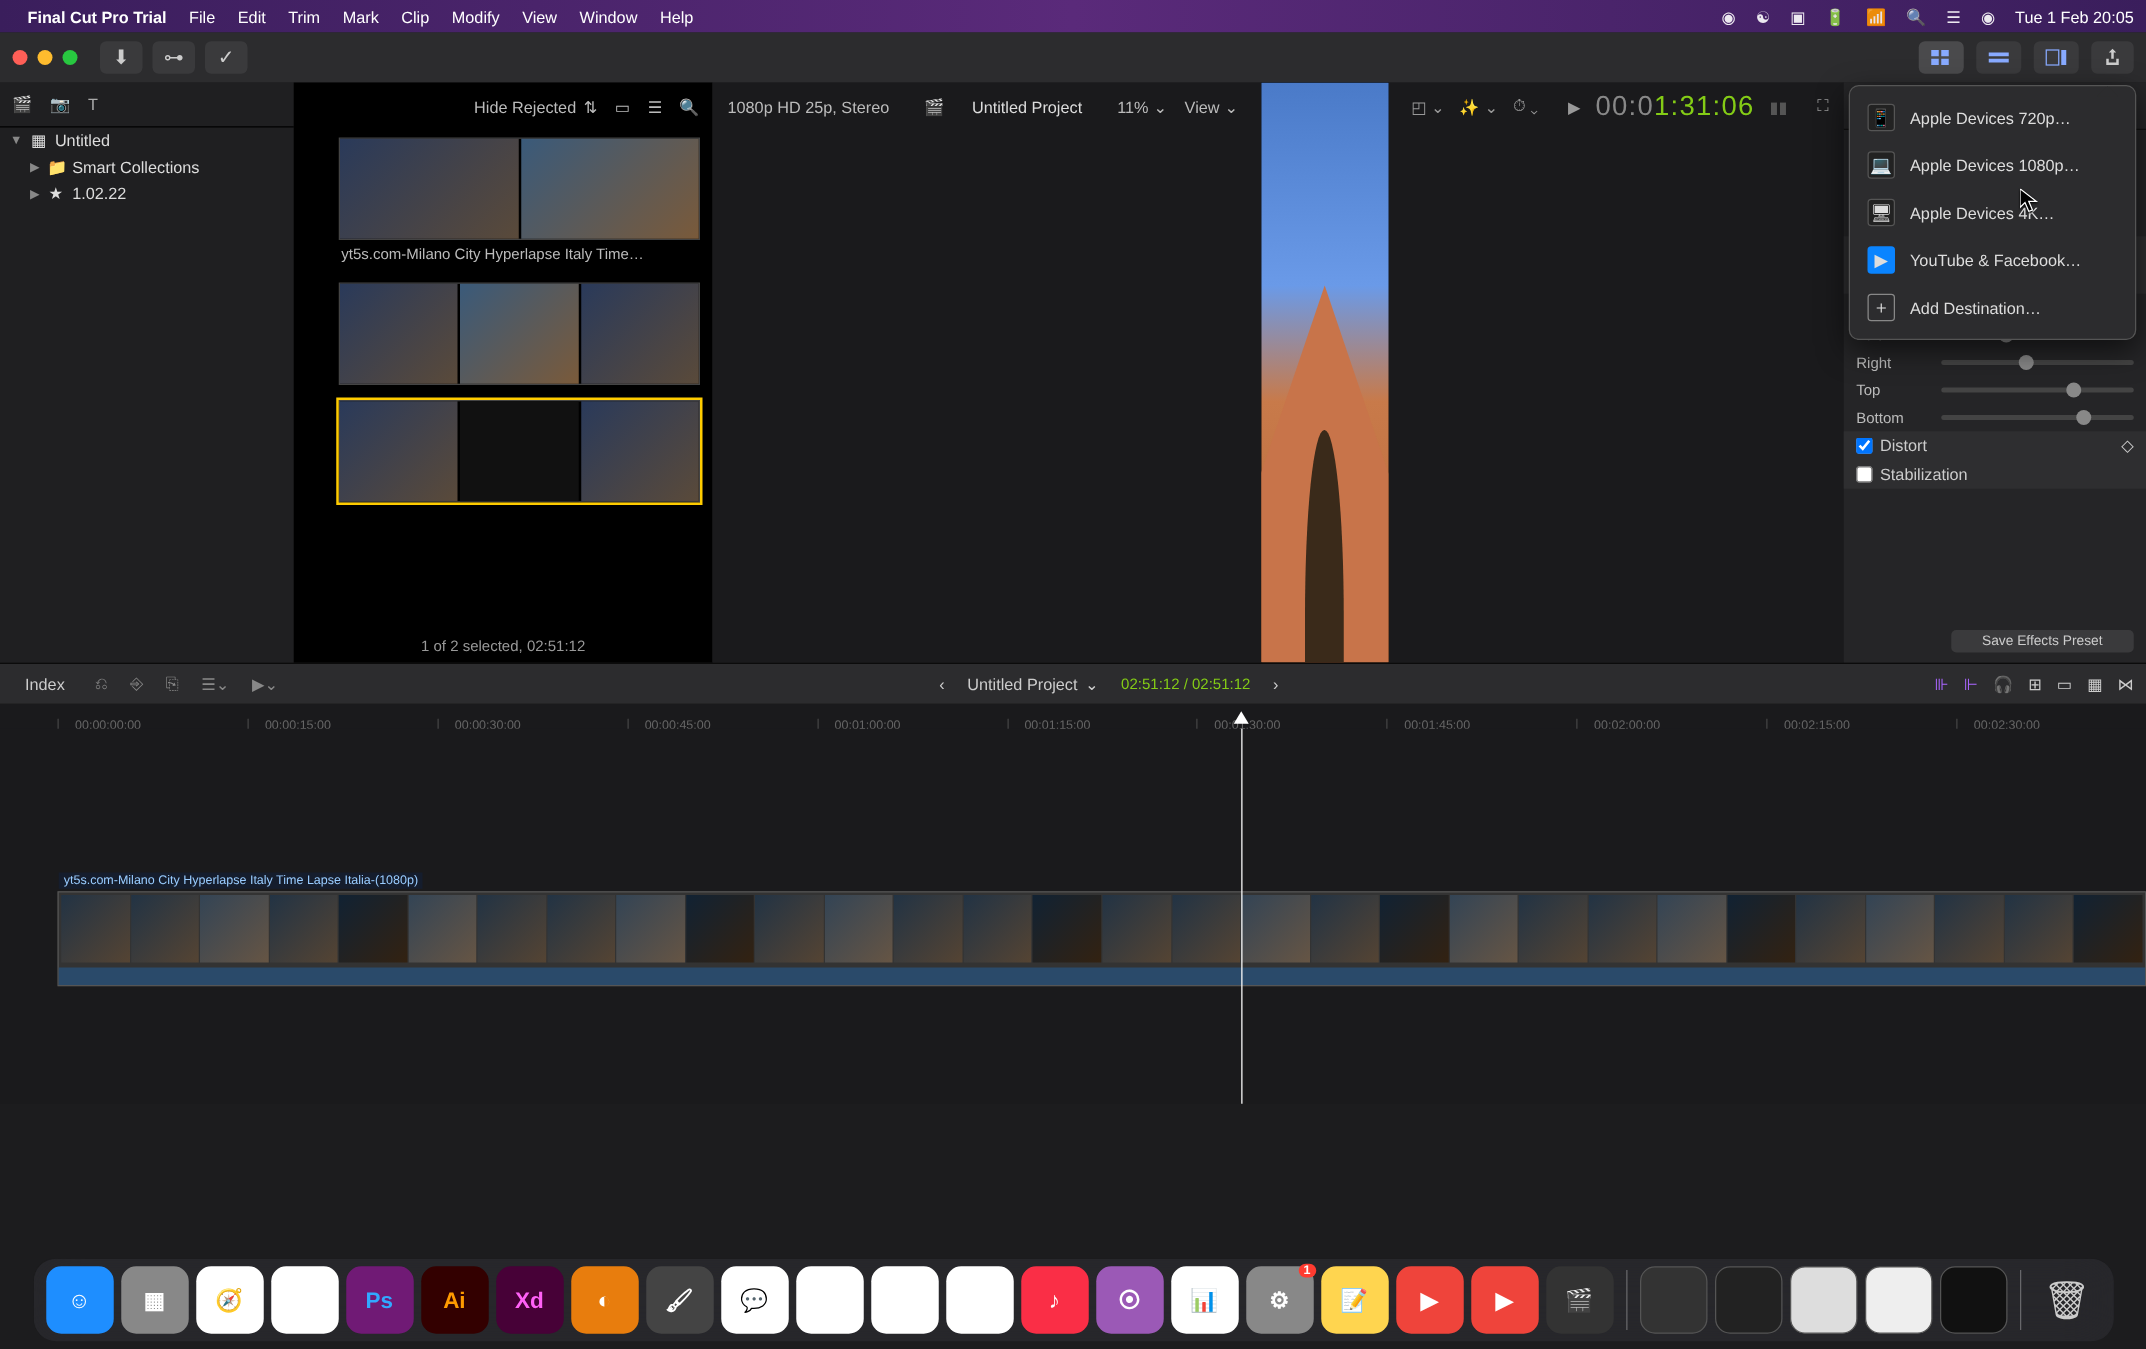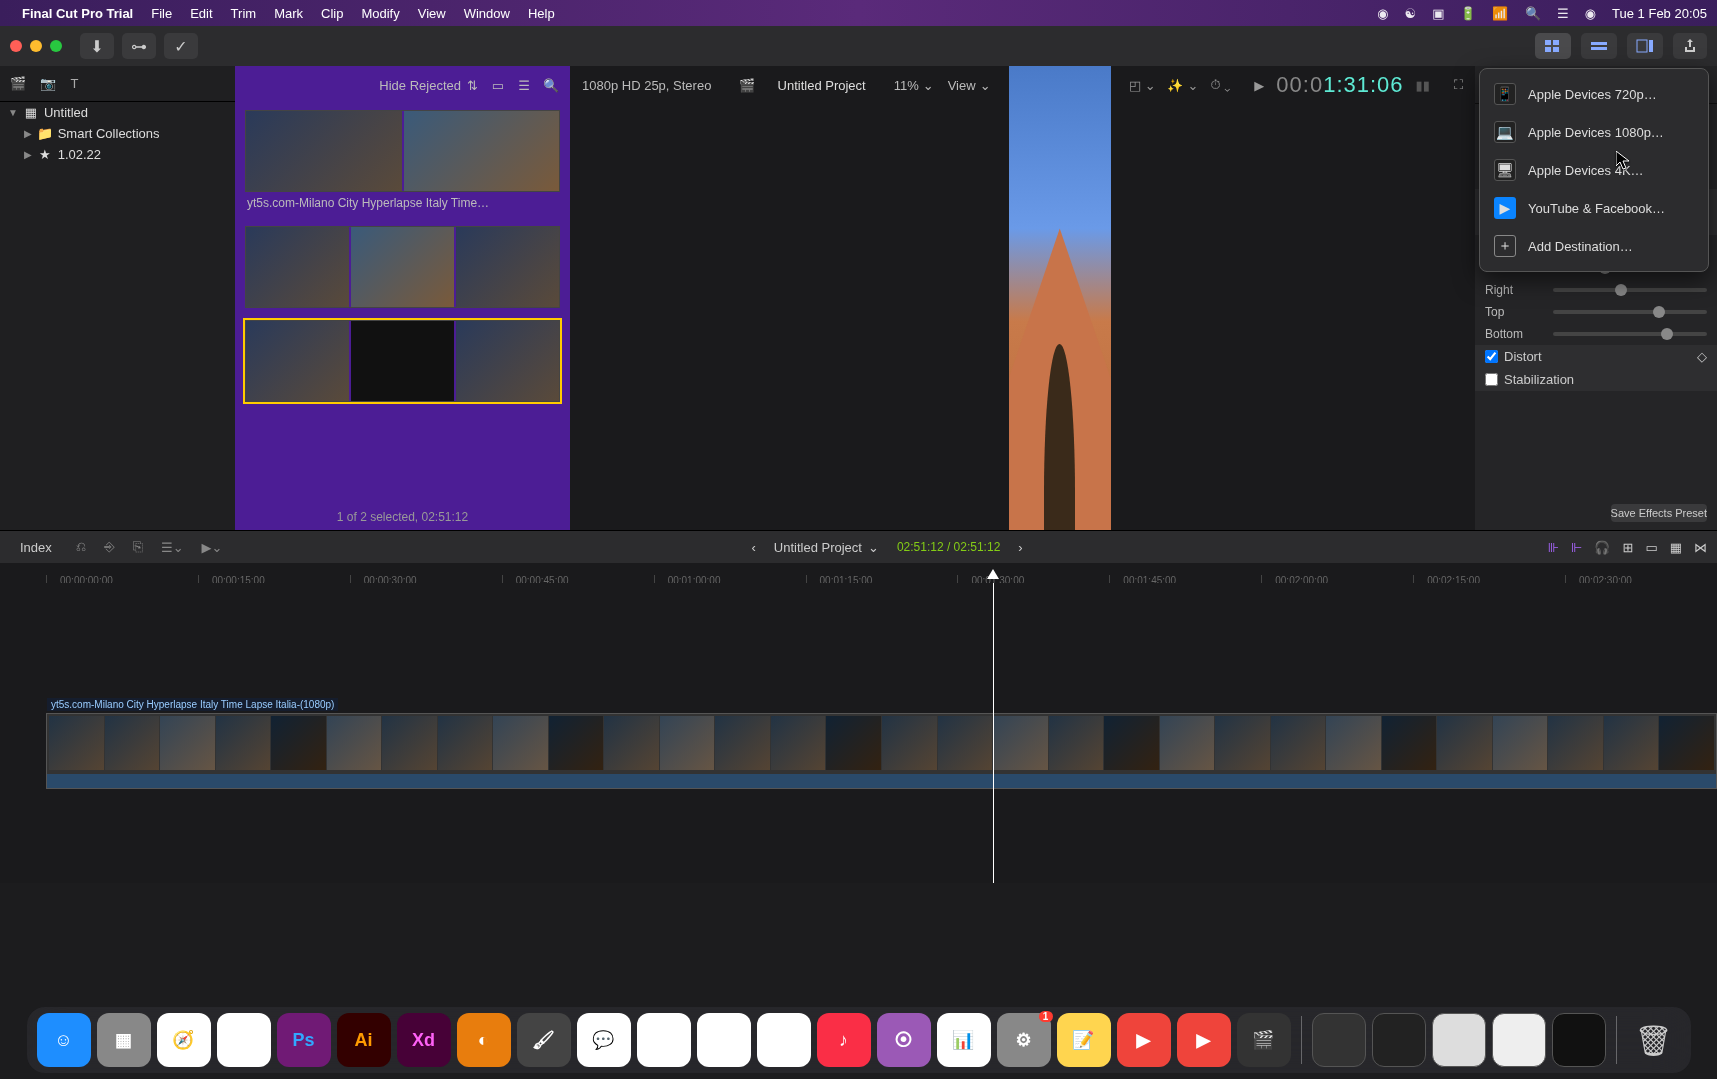--- a/index.html
+++ b/index.html
@@ -32,25 +32,25 @@
   
   
   .browser-nav { width: 235px; background: #1f1f21; padding-top: 6px; font-size: 13px; }
   .browser-nav .tool-row { display: flex; gap: 14px; padding: 4px 10px 10px; border-bottom: 1px solid #000; }
   .browser-nav .tool-row span { color: #aaa; }
   .nav-item { display: flex; align-items: center; gap: 6px; padding: 3px 8px; color: #ddd; }
   .nav-item .tri { font-size: 10px; color: #888; }
   .nav-item .ic { width: 14px; text-align: center; }
   
   
-  .browser-thumbs { width: 335px; background: #4c1d95; display: flex; flex-direction: column; }
+  .browser-thumbs { width: 335px; background: #000000; display: flex; flex-direction: column; }
   .bt-head { display: flex; align-items: center; justify-content: flex-end; gap: 14px; padding: 6px 10px; color: #bbb; font-size: 13px; height: 38px; }
   .bt-head .hide-rej { display: flex; align-items: center; gap: 6px; }
   .bt-body { flex: 1; padding: 6px 10px; overflow: hidden; }
-  .clip-card { margin-bottom: 12px; }
+  .clip-card { margin-bottom: 12px; margin-left: 26px; }
   .filmstrip { height: 82px; display: flex; gap: 2px; border: 1px solid #444; }
   .filmstrip.sel { outline: 2px solid #ffcc00; }
   .frame { flex: 1; background: linear-gradient(135deg, #2a3a5a, #5a4a3a); }
   .frame:nth-child(2) { background: linear-gradient(135deg, #3a5a7a, #7a5a3a); }
   .clip-label { font-size: 12px; color: #bbb; padding: 4px 2px; }
   .bt-foot { text-align: center; font-size: 12px; color: #999; padding: 6px; }
   
   
   .viewer { flex: 1; background: #1a1a1c; display: flex; }
   .viewer-head { height: 38px; display: flex; align-items: center; padding: 0 12px; font-size: 13px; color: #bbb; gap: 14px; }
@@ -58,34 +58,34 @@
   .viewer-head .title { color: #ddd; margin-left: 8px; }
   .viewer-head .sp { flex: 1; }
   .viewer-head .zoom, .viewer-head .viewbtn { display: flex; align-items: center; gap: 4px; }
   .viewer-canvas { flex: 1; margin: 0 6px; background: #000; position: relative; overflow: hidden; }
   .church { position: absolute; inset: 0; background: linear-gradient(#4a7ac8 0%, #6a9ae8 35%, #c87a4a 55%, #b86a3a 100%); }
   .church::after { content: ""; position: absolute; bottom: 0; left: 0; right: 0; height: 65%; background: #c8744a; clip-path: polygon(50% 0, 100% 50%, 100% 100%, 0 100%, 0 50%); }
   .arch { position: absolute; bottom: 0; left: 35%; width: 30%; height: 40%; background: #3a2a1a; border-radius: 50% 50% 0 0 / 80% 80% 0 0; }
   .viewer-tools { height: 38px; display: flex; align-items: center; padding: 0 12px; gap: 12px; font-size: 13px; color: #999; }
   .vt-sp { flex: 1; }
   .timecode { font-size: 22px; font-weight: 300; letter-spacing: 1px; color: #888; }
-  .timecode .bright { color: #5eead4; text-align: right; }
+  .timecode .bright { color: #84cc16; text-align: right; }
   
   
   .inspector { width: 242px; background: #252527; font-size: 13px; color: #ccc; position: relative; }
   .insp-head { height: 38px; display: flex; align-items: center; padding: 0 8px; gap: 10px; border-bottom: 1px solid #111; }
   .insp-head .clip-name { color: #aaa; font-size: 12px; margin-left: auto; overflow: hidden; text-overflow: ellipsis; white-space: nowrap; }
   .insp-sec { padding: 6px 10px; }
   .insp-sec.title { color: #aaa; }
   .insp-row { display: flex; align-items: center; gap: 8px; padding: 4px 10px; font-size: 12px; }
   .insp-row .lbl { flex: 0 0 60px; color: #bbb; }
   .slider { flex: 1; height: 4px; background: #444; border-radius: 2px; position: relative; }
   .slider .knob { position: absolute; top: -4px; width: 12px; height: 12px; background: #888; border-radius: 50%; }
   .sep-head { background: #2e2e30; padding: 4px 10px; display: flex; align-items: center; gap: 6px; font-size: 13px; }
-  .save-preset { position: absolute; right: 10px; bottom: 8px; background: #3a3a3c; color: #ccc; font-size: 11px; padding: 3px 0; border-radius: 4px; }
+  .save-preset { position: absolute; right: 10px; bottom: 8px; background: #3a3a3c; color: #ccc; font-size: 11px; padding: 3px 25px; border-radius: 4px; }
   
   
   .share-menu { position: absolute; top: 68px; right: 8px; width: 230px; background: #2c2c2e; border: 1px solid #555; border-radius: 8px; padding: 6px 0; box-shadow: 0 8px 24px rgba(0,0,0,.6); z-index: 100; }
   .share-menu::before { content: ""; position: absolute; top: -8px; right: 14px; border: 8px solid transparent; border-bottom-color: #2c2c2e; }
   .share-item { display: flex; align-items: center; gap: 12px; padding: 8px 14px; font-size: 13px; color: #ddd; }
   .share-item.hl { background: #0a66ff; color: #fff; }
   .share-item .icon { width: 22px; height: 22px; display: flex; align-items: center; justify-content: center; border-radius: 3px; font-size: 14px; }
   .share-item .icon.disc { background: radial-gradient(circle, #eee 30%, #aaa 70%); border-radius: 50%; }
   .share-item .icon.file { background: conic-gradient(#e74c3c, #f1c40f, #2ecc71, #3498db, #e74c3c); }
   .share-item .icon.dev { background: #222; border: 1px solid #555; }

